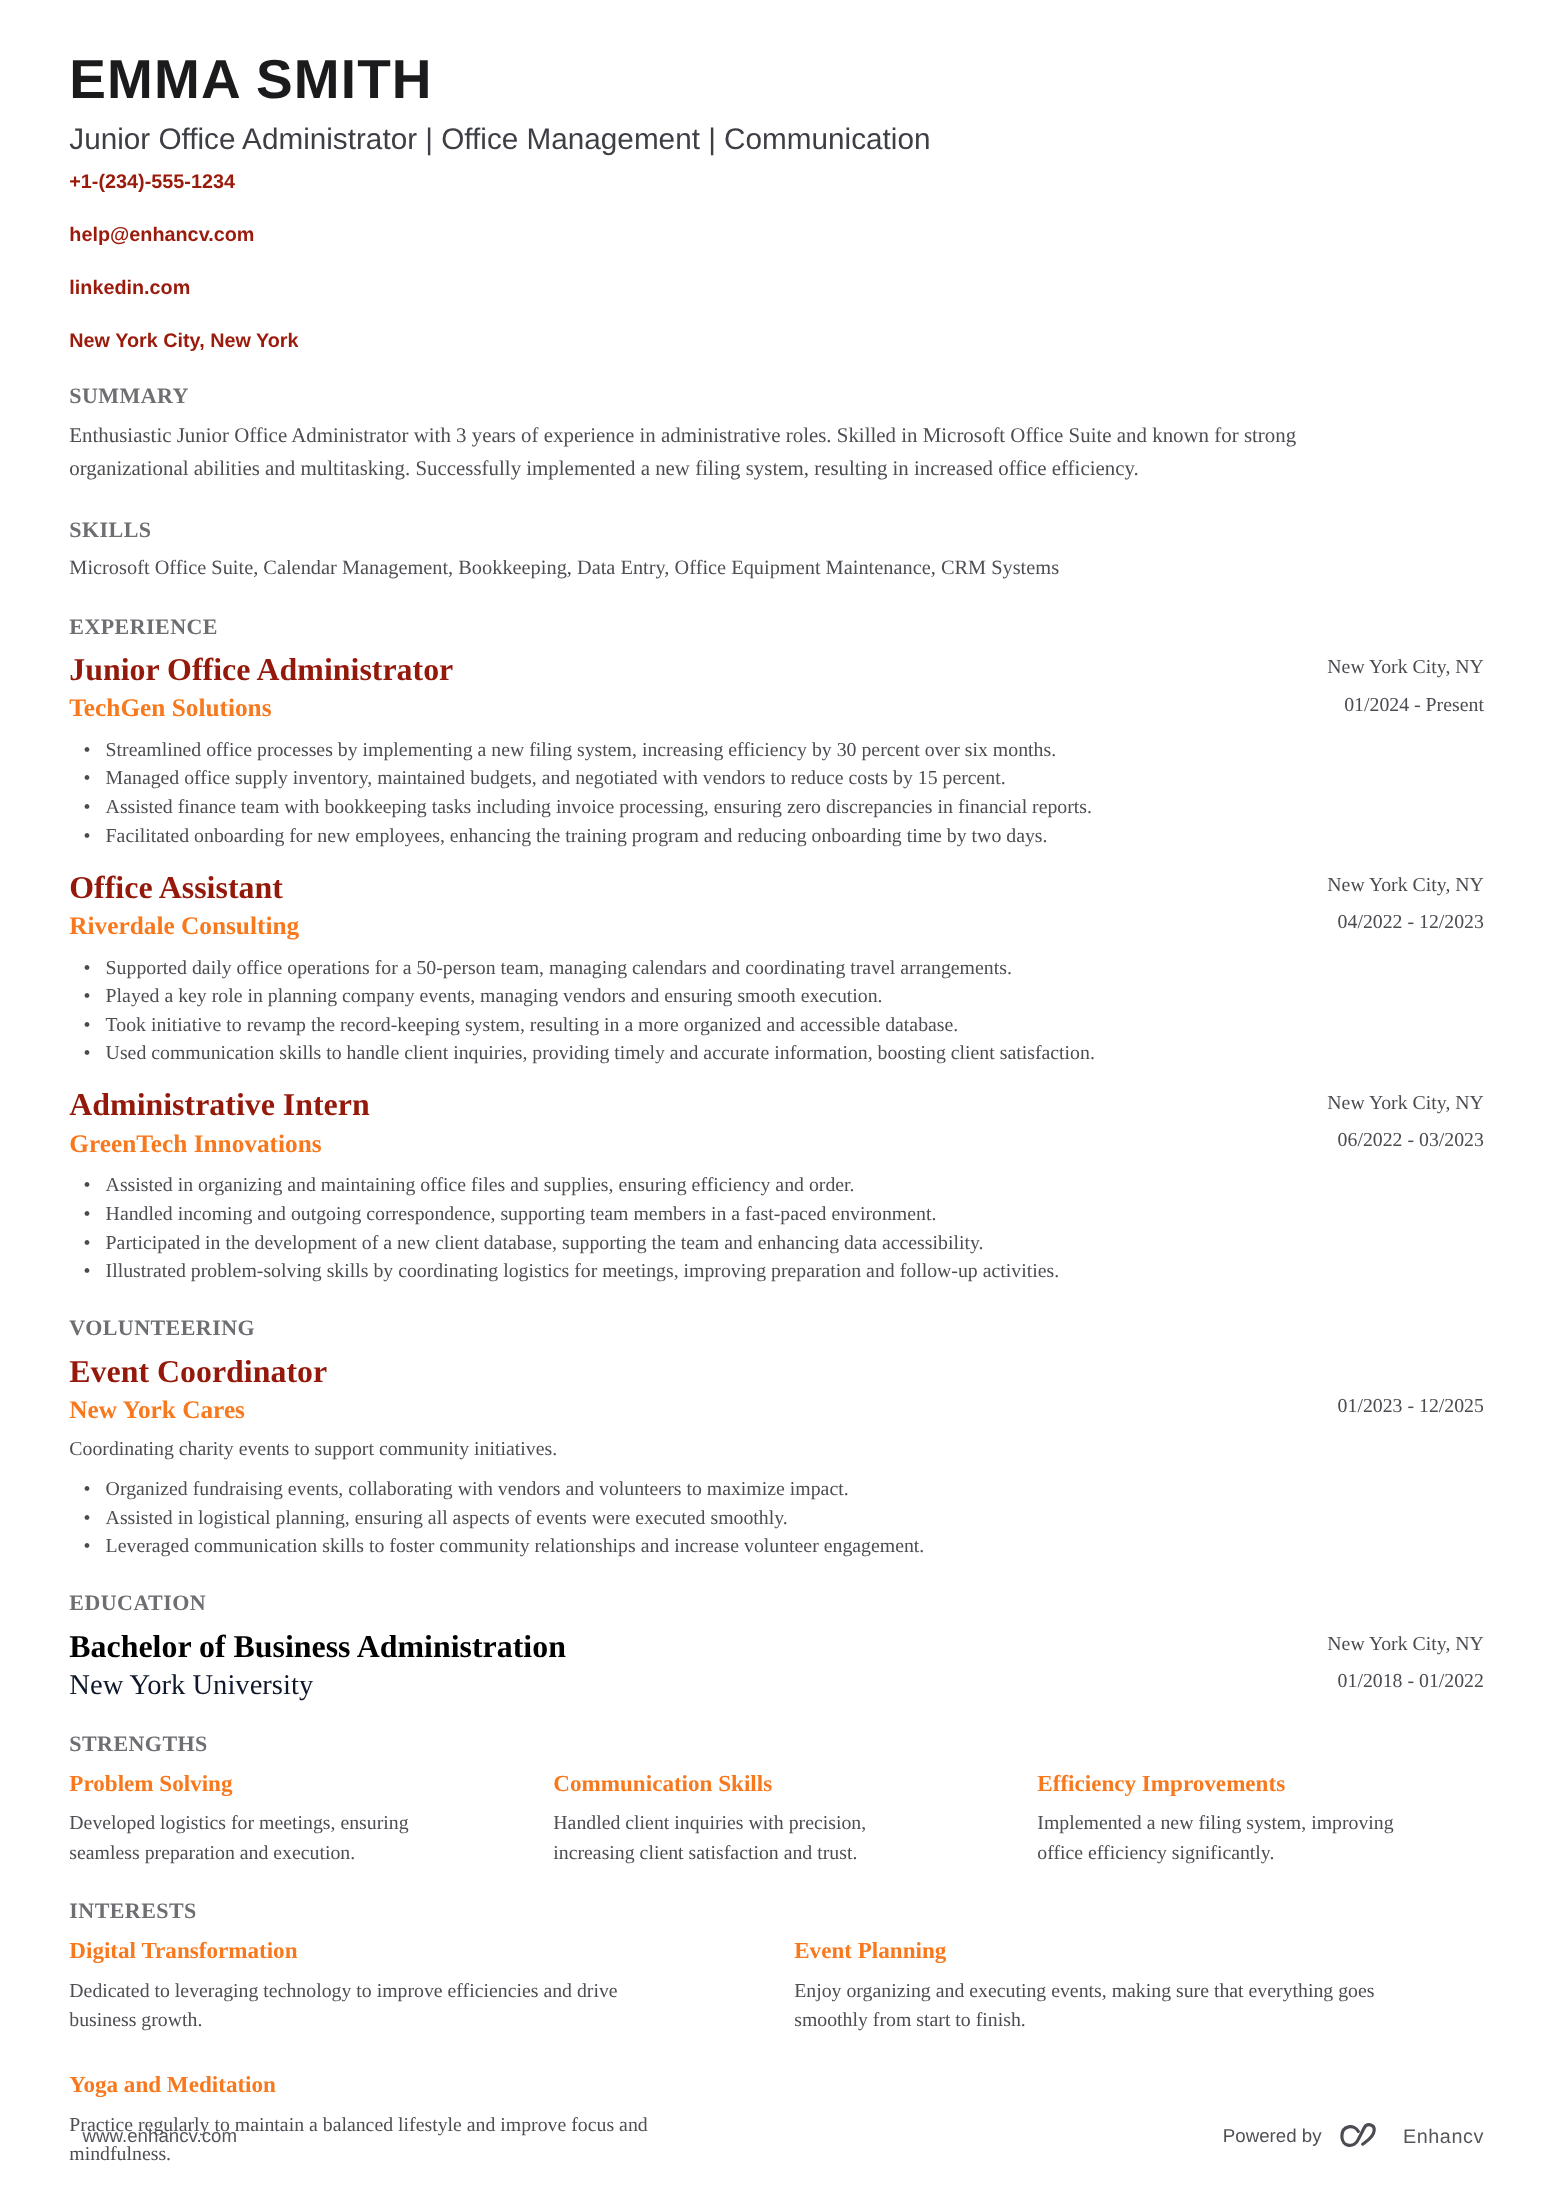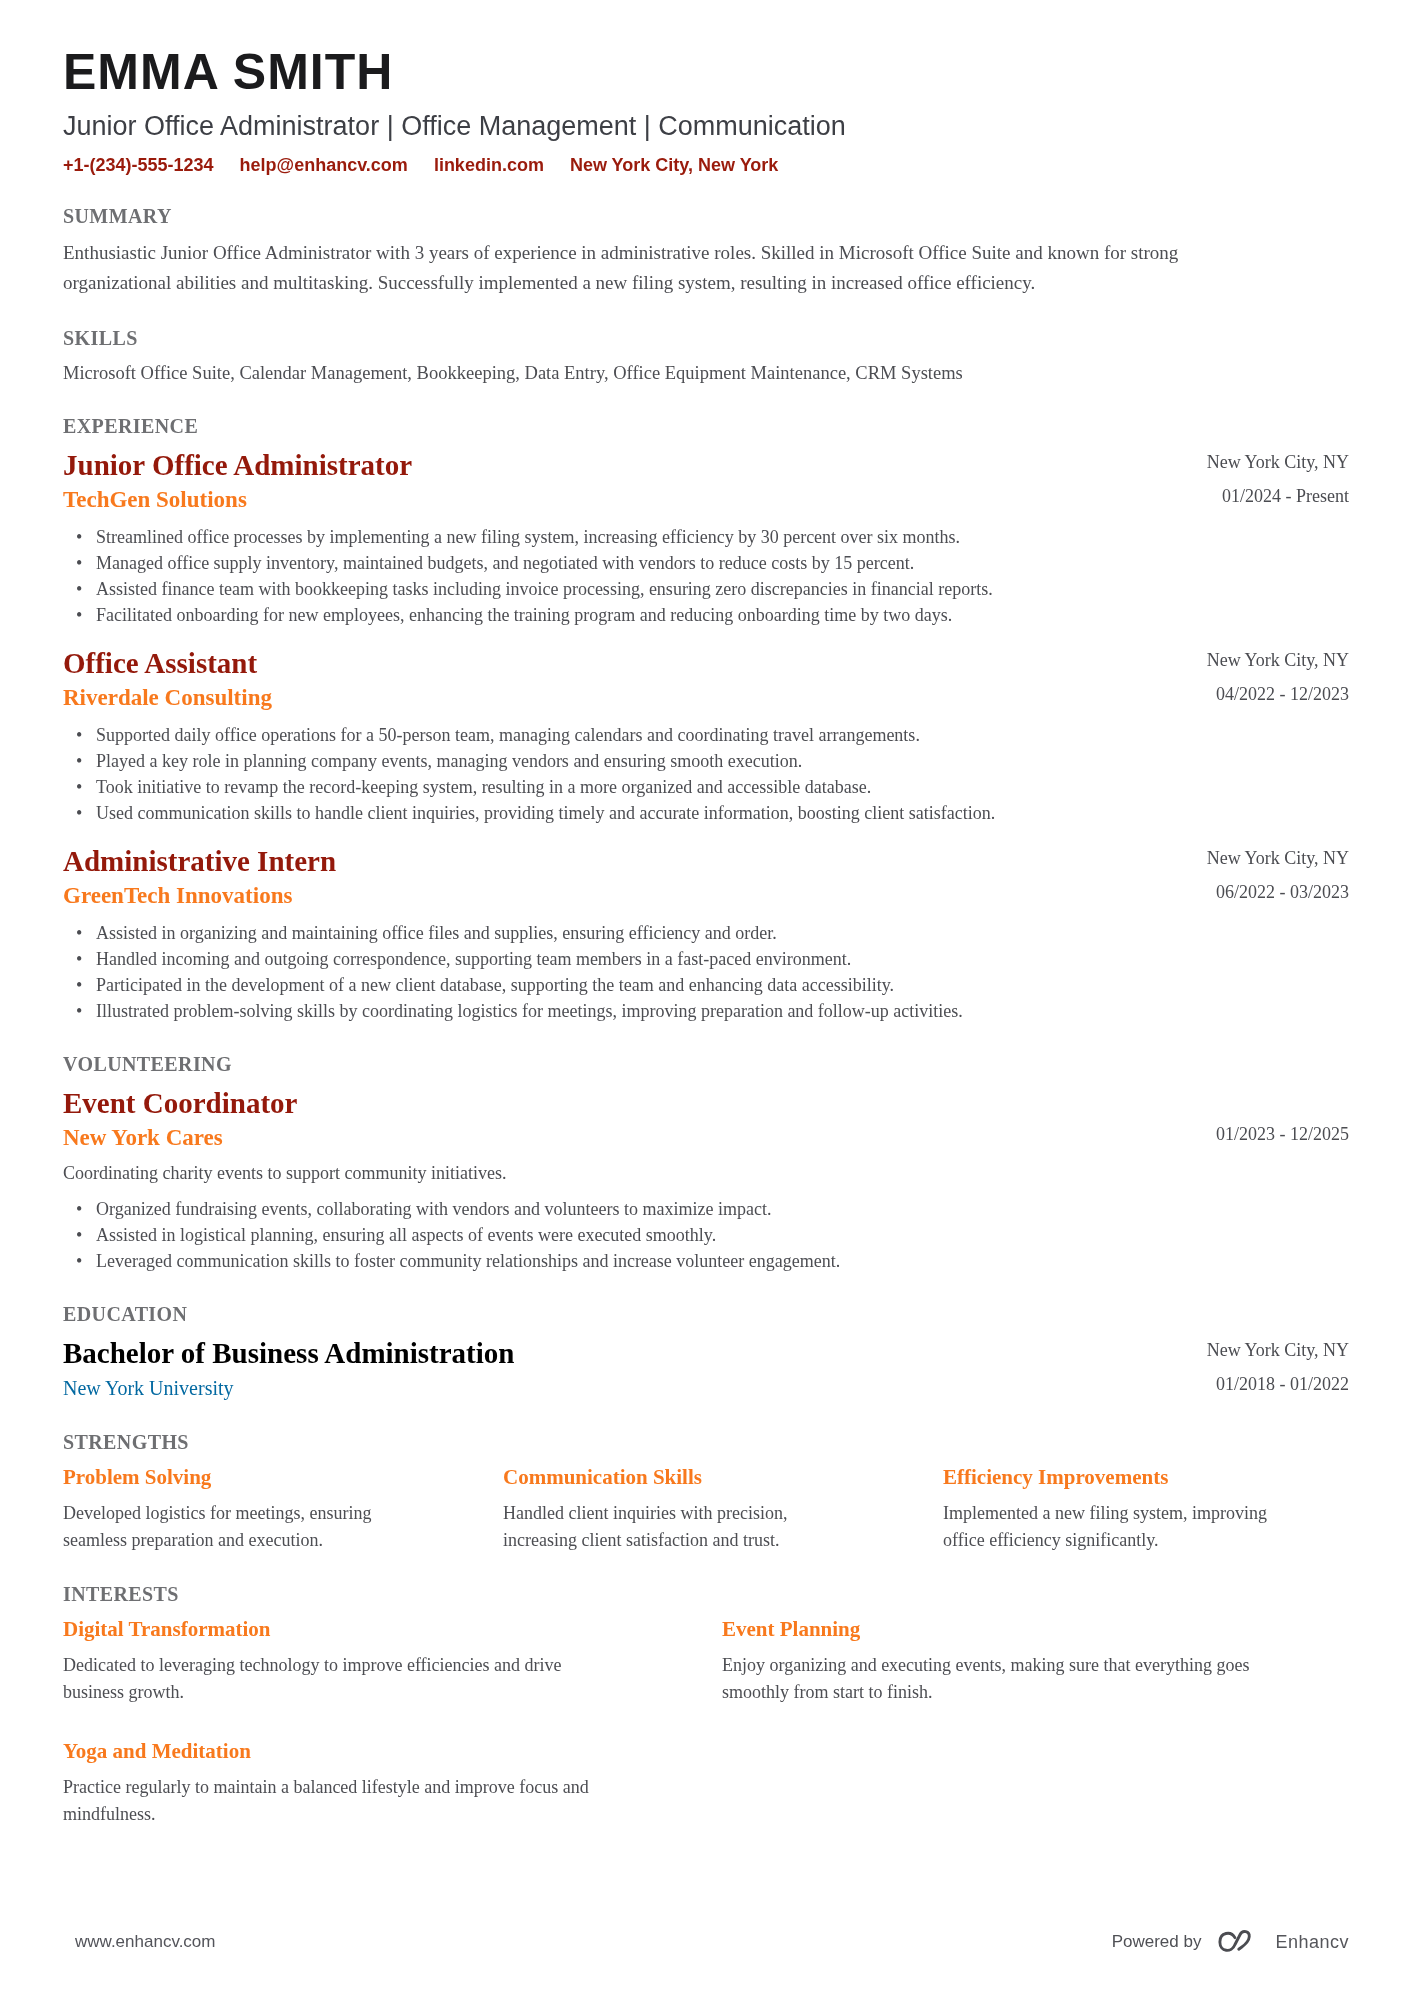--- a/index.html
+++ b/index.html
@@ -8,39 +8,39 @@
     font-family:"Liberation Sans",sans-serif;color:#494A4F;overflow:hidden;
   }
   .page{padding:26px 61px 0 63px;}
 
   
   h1{
     margin:18px 0 0;font-size:50px;line-height:56px;font-weight:bold;
     color:#1B1B1D;letter-spacing:1px;
   }
   .subtitle{margin-top:10px;font-size:27px;line-height:32px;color:#3D3F45;}
-  .contact{display:flex;gap:26px;margin-top:12px;font-size:18px;line-height:22px;color:#9A1B0C;font-weight:bold;}
+  .contact{display:flex;gap:26px;margin-top:12px;font-size:18px;line-height:22px;color:#9A1B0C;font-weight:bold;flex-direction:column;}
   .contact span{white-space:nowrap;}
 
   
   .sec{margin-top:28px;font-family:Liberation Serif, serif;}
   h2{
     margin:0 0 10px;font-size:20px;line-height:24px;font-weight:bold;
     color:#6E6F72;letter-spacing:.4px;
   }
   .summary-text{margin:0;font-size:19px;line-height:30px;max-width:1195px;color:#4D4E53;}
   .skills-text{margin:0;font-size:18.5px;line-height:26px;color:#4D4E53;}
 
   
   .entry + .entry{margin-top:18px;}
   .row{display:flex;justify-content:space-between;align-items:flex-start;}
   .etitle{font-size:29px;line-height:34px;font-weight:bold;color:#94190B;}
   .ecompany{font-size:23px;line-height:28px;margin-top:4px;font-weight:bold;color:#F8791D;}
   .edegree{font-size:29px;line-height:34px;font-weight:bold;color:#000000;}
-  .eschool{font-size:20px;line-height:28px;margin-top:4px;color:#0369a1;}
+  .eschool{font-size:26px;line-height:28px;margin-top:4px;color:#0f172a;}
   .meta{font-size:18px;line-height:22px;color:#4B4C51;text-align:right;white-space:nowrap;padding-top:3px;}
   .edesc{margin:8px 0 0;font-size:18px;line-height:26px;color:#4D4E53;}
 
   ul.bullets{list-style:none;margin:10px 0 0;padding:0;font-size:18px;line-height:26px;color:#4D4E53;}
   ul.bullets li{position:relative;padding-left:33px;}
   ul.bullets li::before{content:"\2022";position:absolute;left:13px;color:#4B4C51;}
 
   
   .grid3{display:grid;grid-template-columns:repeat(3,1fr);column-gap:34px;}
   .grid2{display:grid;grid-template-columns:repeat(2,1fr);column-gap:44px;row-gap:28px;gap:32px;}

